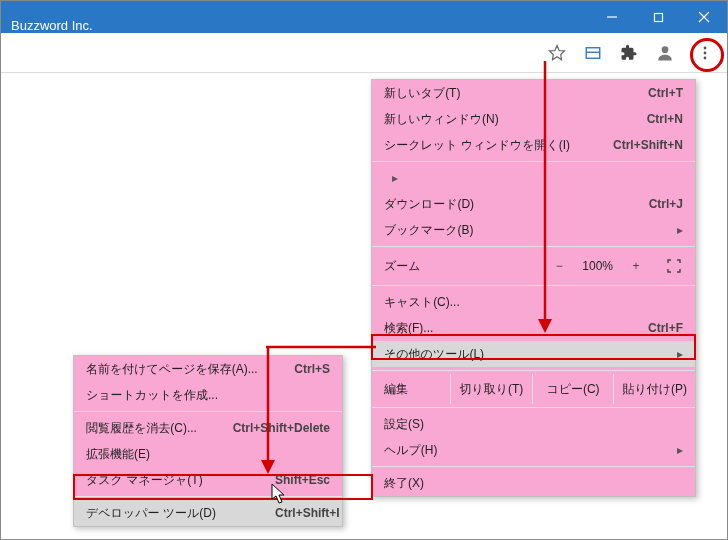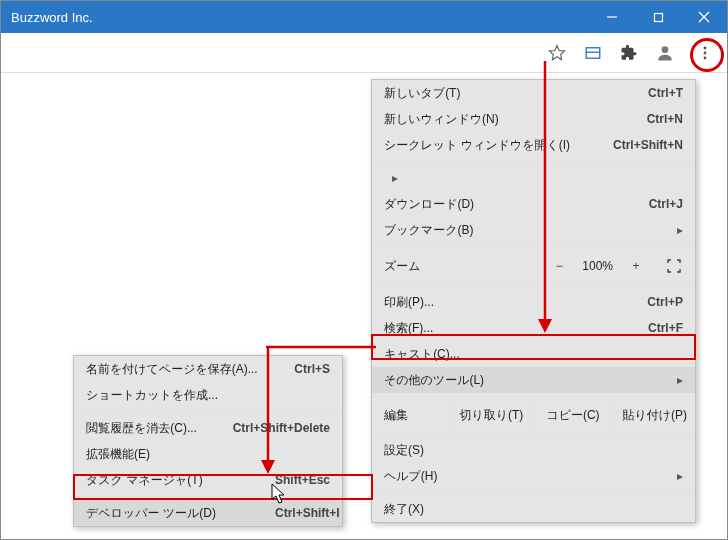--- a/index.html
+++ b/index.html
@@ -11,21 +11,21 @@
     background: #f7f7f7;
     position: relative;
     overflow: hidden;
     border: 1px solid #888;
   }
   .titlebar {
     height: 32px;
     background: #2a77c6;
     color: #fff;
     display: flex;
-    align-items: center;
+    align-items: flex-end;
     padding-left: 10px;
     font-size: 13px;
   }
   .titlebar .title { flex: 1; }
   .win-btns { display: flex; height: 100%; }
   .win-btn {
     width: 46px;
     display: flex;
     align-items: center;
     justify-content: center;
@@ -44,21 +44,21 @@
   .tool-icon { width: 20px; height: 20px; display:flex; align-items:center; justify-content:center; color:#555; }
   .kebab {
     width: 28px; height: 28px;
     display:flex; align-items:center; justify-content:center;
     border-radius: 50%;
   }
   .content { position: absolute; left:0; right:0; top:72px; bottom:0; background:#fff; }
 
   .menu {
     position: absolute;
-    background: #e5e5e5;
+    background: #f9a8d4;
     border: 1px solid #bfbfbf;
     box-shadow: 2px 2px 6px rgba(0,0,0,0.25);
     font-size: 12px;
     color: #222;
   }
   .menu .row {
     display: flex;
     align-items: center;
     height: 26px;
     padding: 0 12px;
@@ -180,29 +180,25 @@
       <span class="zoom-btn">+</span>
       <span class="fullscreen">
         <svg width="14" height="14" viewBox="0 0 14 14" fill="none" stroke="#444" stroke-width="1.4">
             <path d="M1 4V1h3M13 4V1h-3M1 10v3h3M13 10v3h-3"></path>
           </svg>
       </span>
     </div>
   </div>
   <div class="sep"></div>
   <div class="row">
-    <span class="label">印刷(P)...</span>
-    <span class="shortcut">Ctrl+P</span>
+    <span class="label">キャスト(C)...</span>
   </div>
   <div class="row">
     <span class="label">検索(F)...</span>
     <span class="shortcut">Ctrl+F</span>
-  </div>
-  <div class="row">
-    <span class="label">キャスト(C)...</span>
   </div>
   <div class="row highlight">
     <span class="label">その他のツール(L)</span>
     <span class="caret">▸</span>
   </div>
   <div class="sep"></div>
   <div class="edit-row">
     <div class="edit-cell">編集</div>
     <div class="edit-cell">切り取り(T)</div>
     <div class="edit-cell">コピー(C)</div>

